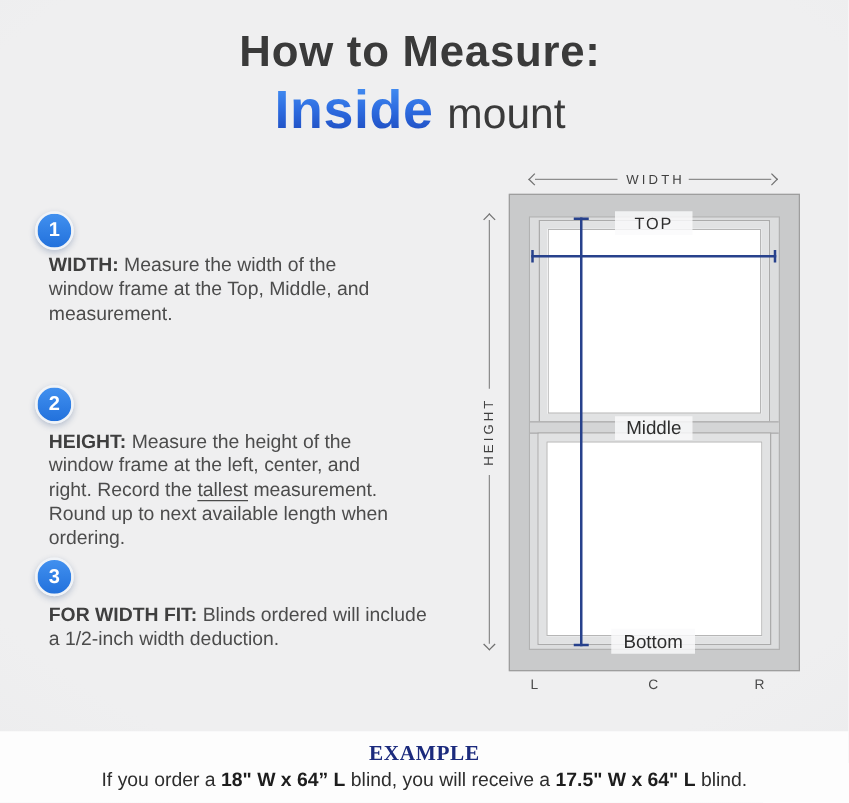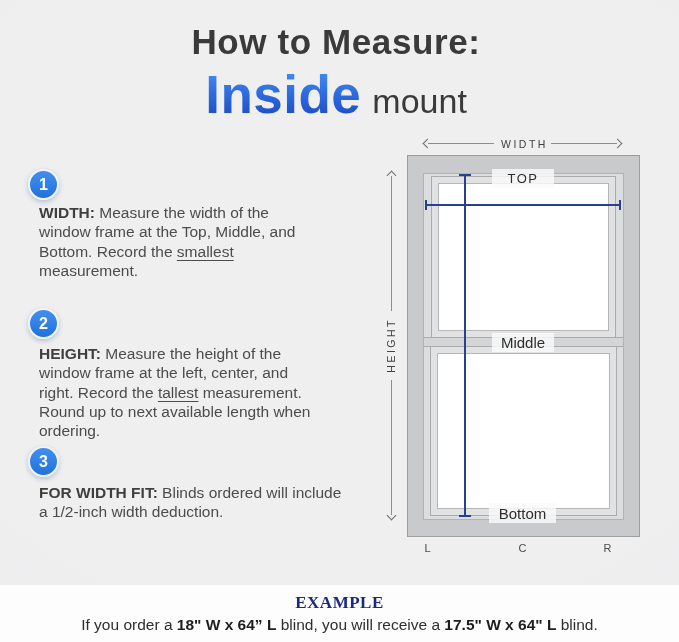--- a/index.html
+++ b/index.html
@@ -7,21 +7,21 @@
   .canvas{
     position:relative;width:679px;height:642px;overflow:hidden;
     font-family:"Liberation Sans",sans-serif;
     background:radial-gradient(135% 115% at 50% 42%, #efeff0 48%, #e3e4e6 100%);
   }
   
   .title-block{position:absolute;top:22px;left:0;width:672px;text-align:center;}
   .title-line1{margin:0;font-size:35px;font-weight:600;color:#3a3a3a;letter-spacing:.6px;}
   .title-line2{display:flex;justify-content:center;align-items:baseline;gap:11px;margin-top:2px;}
   .title-highlight{
-    font-size:53px;font-weight:800;letter-spacing:.5px;color:var(--title-blue,#2a63d8);
+    font-size:43px;font-weight:800;letter-spacing:.5px;color:var(--title-blue,#2a63d8);
     background:linear-gradient(180deg,#4997f7 0%,#2d6ce0 48%,#1a43b7 100%);
     -webkit-background-clip:text;background-clip:text;-webkit-text-fill-color:transparent;
   }
   .title-suffix{font-size:34px;font-weight:500;color:#3a3a3a;}
   
   .badge{
     position:absolute;left:28px;width:31px;height:31px;border-radius:50%;
     background:linear-gradient(180deg,#4190ef,#2271dc);
     border:2px solid #f0f3f7;box-shadow:0 2px 5px rgba(50,80,130,.3);
     display:flex;align-items:center;justify-content:center;
@@ -108,21 +108,20 @@
   <div class="badge" id="badge-2">
       <span>2</span>
     </div>
   <div class="badge" id="badge-3">
       <span>3</span>
     </div>
 
   <div class="step-text" id="step-text-1">
     <div class="ln"><span class="b">WIDTH:</span><span> Measure the width of the</span></div>
     <div class="ln"><span>window frame at the Top, Middle, and</span></div>
-    <div class="ln"><span>Bottom. Record the </span><span class="u">smallest</span></div>
     <div class="ln"><span>measurement.</span></div>
   </div>
 
   <div class="step-text" id="step-text-2">
     <div class="ln"><span class="b">HEIGHT:</span><span> Measure the height of the</span></div>
     <div class="ln"><span>window frame at the left, center, and</span></div>
     <div class="ln"><span>right. Record the </span><span class="u">tallest</span><span> measurement.</span></div>
     <div class="ln"><span>Round up to next available length when</span></div>
     <div class="ln"><span>ordering.</span></div>
   </div>

